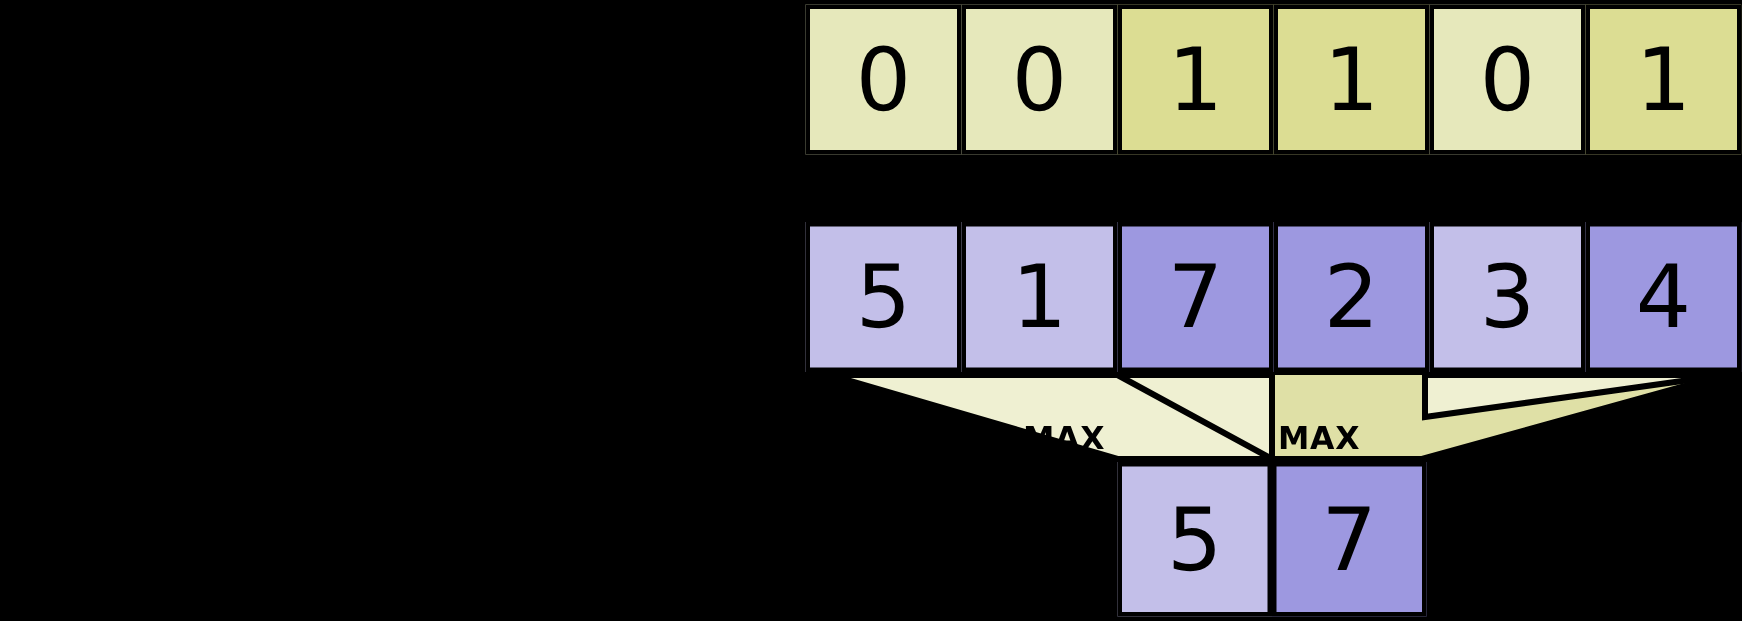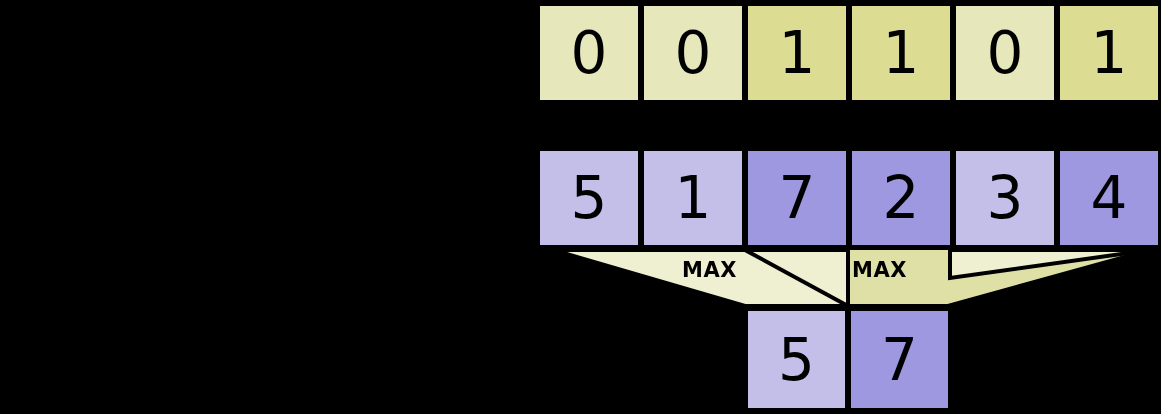--- a/index.html
+++ b/index.html
@@ -69,20 +69,21 @@
     pointer-events: none;
   }
   .max-label {
     position: absolute;
     font-family: "DejaVu Sans", sans-serif;
     font-weight: bold;
     font-size: 21px;
     color: #000000;
     letter-spacing: 0.5px;
     white-space: nowrap;
+    margin-top: 22px;
   }
   #max-label-1 { left: 682px; top: 258px; }
   #max-label-2 { left: 852px; top: 258px; }
 </style>
 </head>
 <body>
 
 <div id="stage">
 
   <div class="row" id="mask-row">

